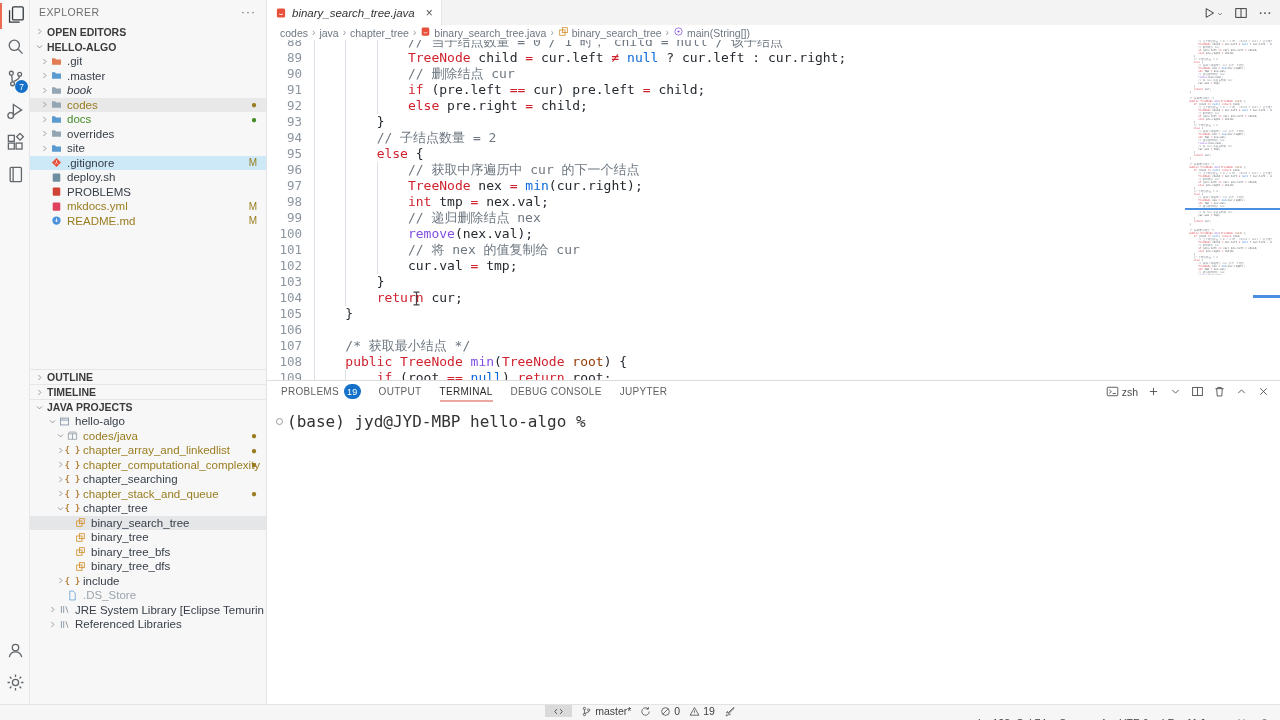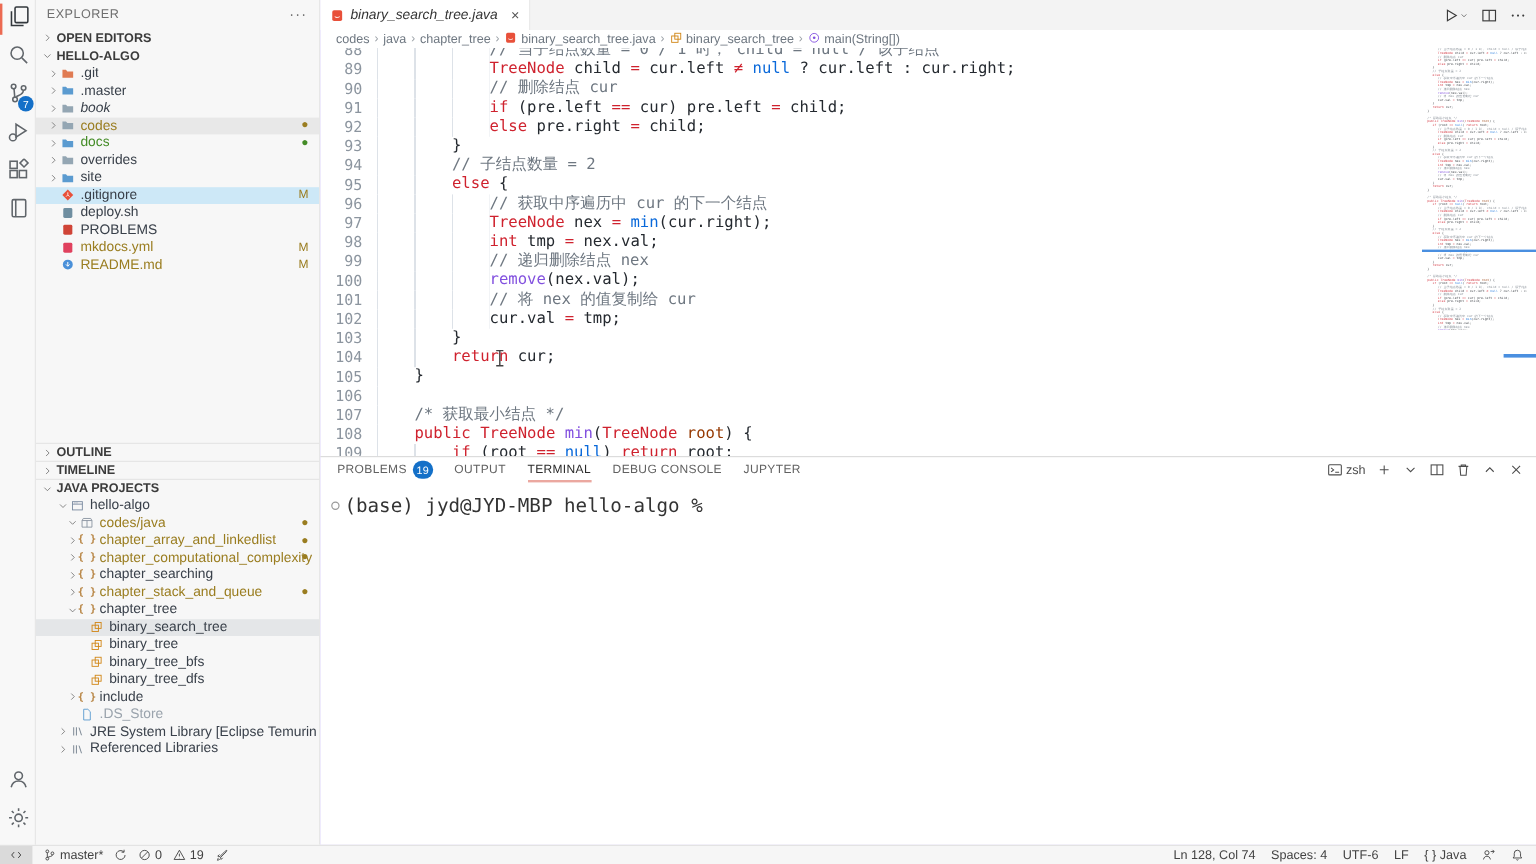--- a/index.html
+++ b/index.html
@@ -81,21 +81,21 @@
   .ptab.active::after { content:""; position:absolute; left:0; right:0; bottom:0; height:2px; background:var(--panelUnderline); }
   .pbadge { min-width:15px; height:15px; border-radius:9px; background:var(--badgeBlue); color:#fff; font-size:9px; display:flex; align-items:center; justify-content:center; padding:0 3px; }
   .panel-controls { position:absolute; right:10px; top:0; height:21px; display:flex; align-items:center; gap:9px; color:#4d4d4d; }
   .panel-controls svg { width:13px; height:13px; }
   .panel-controls .pc { display:flex; align-items:center; gap:3px; cursor:pointer; font-size:10.5px; }
   .term-body { position:relative; padding:10px 0 0 9px; }
   .term-line { display:flex; align-items:center; gap:4px; font-family:"DejaVu Sans Mono", monospace; font-size:16px; color:#333; }
   .term-dot { width:7px; height:7px; border:1px solid #9a9a9a; border-radius:50%; flex:none; }
 
   
-  .statusbar { position:absolute; left:0; top:704px; width:1280px; height:16px; background:#f6f6f6; border-top:1px solid #e3e3e3; display:flex; align-items:center; font-size:10.5px; color:#424242; }
+  .statusbar { position:absolute; left:0; top:704px; width:1280px; height:16px; background:#f6f6f6; border-top:1px solid #e3e3e3; display:flex; align-items:center; font-size:10.5px; color:#424242;flex-direction:column; }
   .sb-left { display:flex; align-items:center; height:100%; gap:9px; }
   .sb-right { margin-left:auto; display:flex; align-items:center; gap:13px; padding-right:10px; height:100%; }
   .st-item { display:flex; align-items:center; gap:3px; cursor:pointer; height:100%; }
   .st-item svg { width:11px; height:11px; }
   .remote-block { width:27px; height:100%; background:#dadada; display:flex; align-items:center; justify-content:center; color:#333; cursor:pointer; }
 
   .cursor-ibeam { position:absolute; left:412px; top:291px; width:9px; height:15px; pointer-events:none; }
 </style>
 </head>
 <body>

